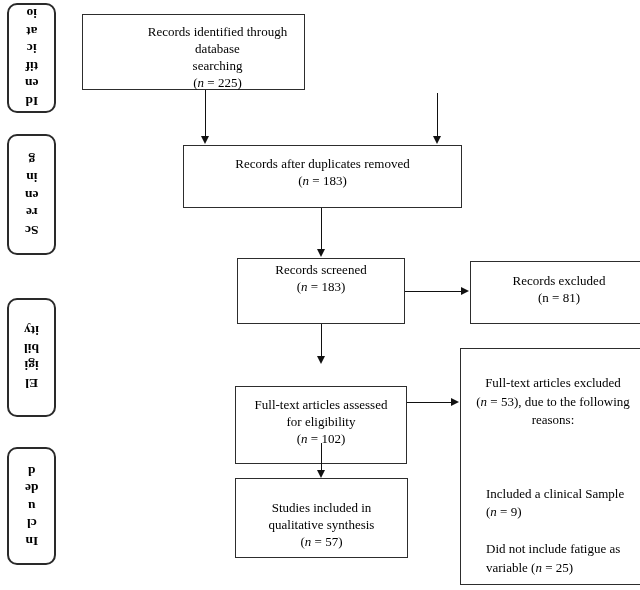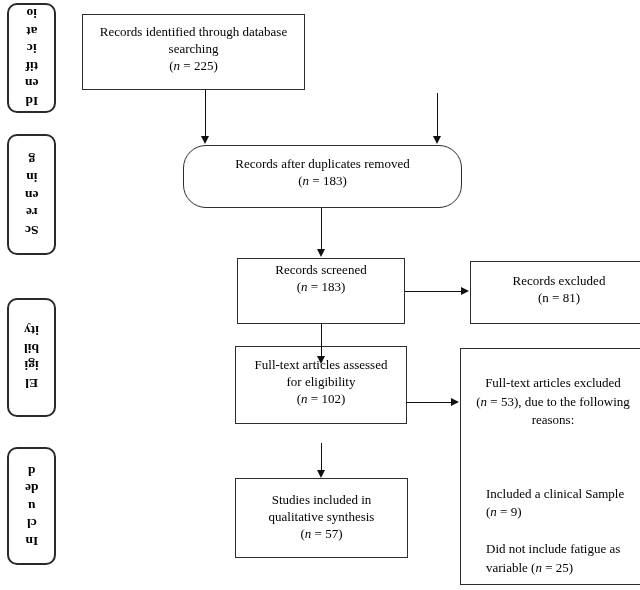--- a/index.html
+++ b/index.html
@@ -7,28 +7,28 @@
     position:relative; width:640px; height:590px; overflow:hidden;
     background:#fff; color:#000;
     font-family:"Liberation Serif","DejaVu Serif",serif;
   }
   
   .fbox {
     position:absolute; box-sizing:border-box; background:#fff;
     border:1.5px solid #2d2d2d; text-align:center;
     font-size:13px; line-height:1.32; white-space:pre-line; padding-top:8px;
   }
-  .box-a { left:82px;  top:14px;  width:223px; height:76px; }
+  .box-a { left:82px;  top:14px;  width:223px; height:76px;padding-left:48px; }
   .box-b { left:338px; top:14px;  width:224px; height:79px; }
-  .box-c { left:183px; top:145px; width:279px; height:63px; padding-top:9px;border-radius:23px; }
+  .box-c { left:183px; top:145px; width:279px; height:63px; padding-top:9px; }
   .box-d { left:237px; top:258px; width:168px; height:66px; padding-top:2px; }
   .box-e { left:470px; top:261px; width:178px; height:63px; padding-top:10px; }
-  .box-f { left:235px; top:346px; width:172px; height:78px; padding-top:9px; }
+  .box-f { left:235px; top:386px; width:172px; height:78px; padding-top:9px; }
   .box-g { left:460px; top:348px; width:186px; height:237px; padding-top:7px; line-height:1.42; }
-  .box-h { left:235px; top:478px; width:173px; height:80px; padding-top:12px; }
+  .box-h { left:235px; top:478px; width:173px; height:80px; padding-top:20px; }
   .g-header  { text-align:center; white-space:pre-line; padding:0 4px; }
   .g-reasons { margin-top:18px; padding-left:25px; text-align:left; }
   .g-reasons div { white-space:pre-line; }
   
   .phase {
     position:absolute; left:7px; width:49px; box-sizing:border-box;
     border:2px solid #2a2a2a; border-radius:10px; background:#fff;
     display:flex; align-items:center; justify-content:center;
   }
   .phase1 { top:3px;   height:110px; }

